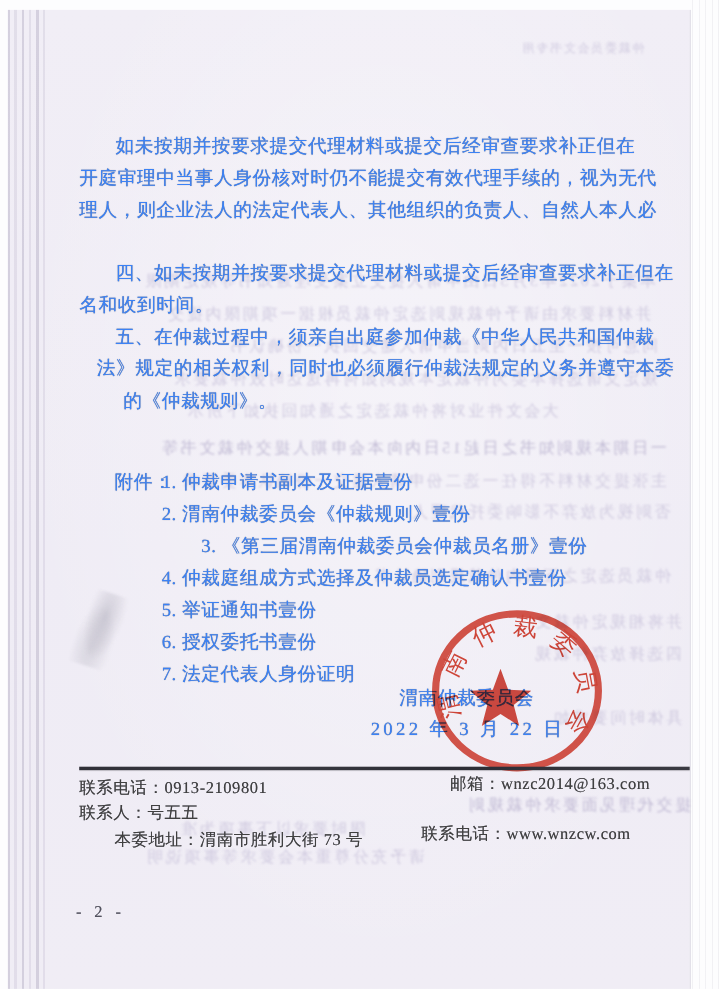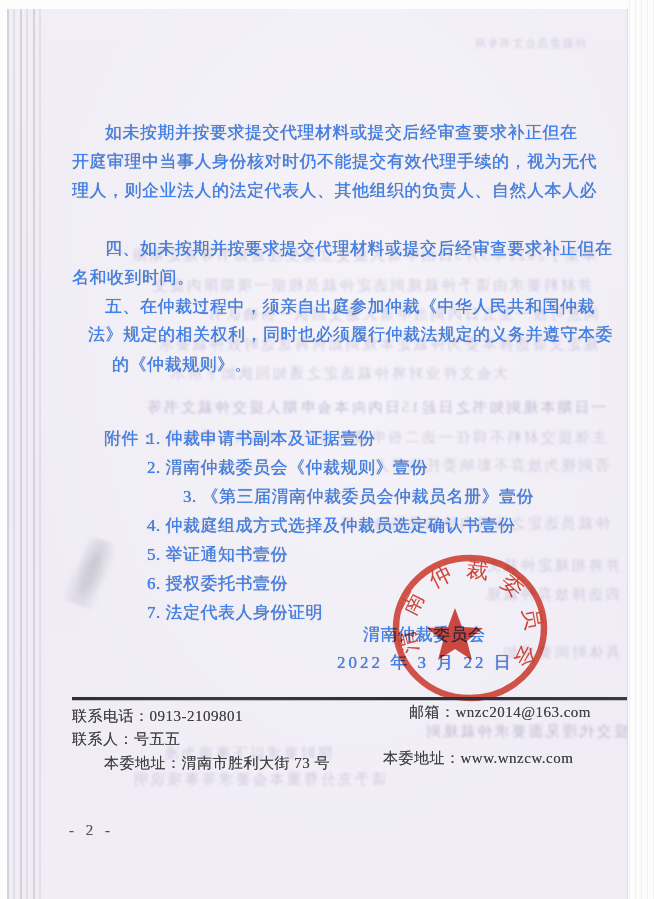--- a/index.html
+++ b/index.html
@@ -126,16 +126,16 @@
       <textPath href="#sealArc" startOffset="4" textLength="228" lengthAdjust="spacing">渭南仲裁委员会</textPath>
     </text>
     <polygon points="71,58 78,77 99,78 83,91 88,110 71,99 54,110 59,91 43,78 64,77" fill="#d03426" opacity="0.95"></polygon>
   </svg>
 
   <div class="divider"></div>
   <div class="footer-ln" style="left:72px;top:707px;">联系电话：0913-2109801</div>
   <div class="footer-ln" style="left:383px;top:703px;margin-left:26px;">邮箱：wnzc2014@163.com</div>
   <div class="footer-ln" style="left:72px;top:730px;">联系人：号五五</div>
   <div class="footer-ln" style="left:72px;top:754px;margin-left:32px;">本委地址：渭南市胜利大街 73 号</div>
-  <div class="footer-ln" style="left:383px;top:749px;">本委地址：www.wnzcw.com</div>
+  <div class="footer-ln" style="left:383px;top:749px;">联系电话：www.wnzcw.com</div>
 
   <div class="pageno">- 2 -</div>
 </div>
 
 </body></html>

